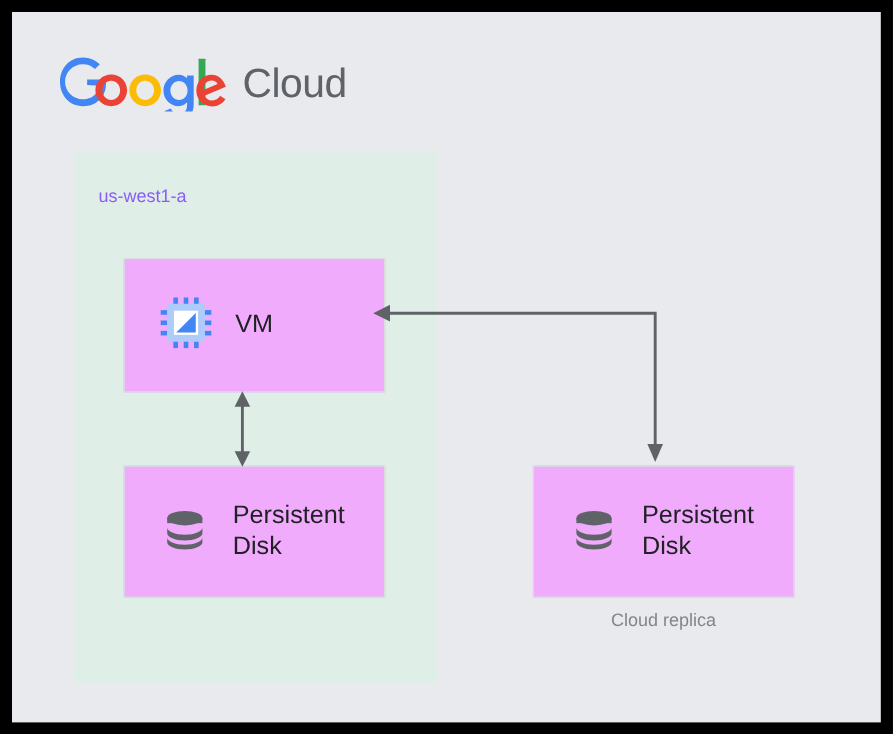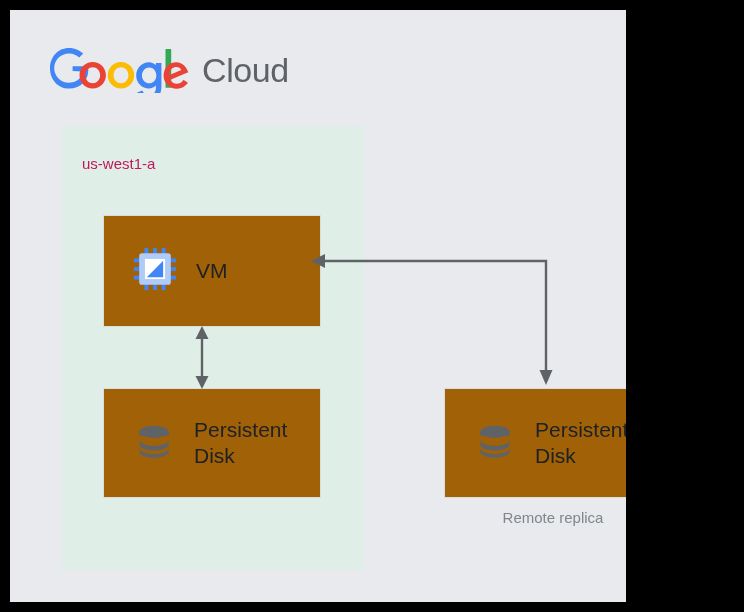--- a/index.html
+++ b/index.html
@@ -12,21 +12,21 @@
     width: 744px;
     height: 612px;
     overflow: hidden;
     font-family: "Liberation Sans", sans-serif;
   }
 
   .canvas {
     position: absolute;
     left: 10px;
     top: 10px;
-    width: 616px;
+    width: 724px;
     height: 592px;
     background: #e8eaed;
     overflow: hidden;
   }
 
   
   .brand {
     position: absolute;
     left: 40px;
     top: 37px;
@@ -51,28 +51,28 @@
     box-sizing: border-box;
   }
   .zone-a { left: 52px;  top: 116px; width: 302px; height: 444px; }
   .zone-b { left: 390px; top: 116px; width: 302px; height: 444px; }
 
   .zone-label {
     position: absolute;
     left: 20px;
     top: 29px;
     font-size: 15px;
-    color: #be185d;
+    color: #8b5cf6;
     white-space: nowrap;
   }
 
   
   .node {
     position: absolute;
-    background: #a16207;
+    background: #f0abfc;
     border: 1px solid #dadce0;
     box-sizing: border-box;
     display: flex;
     align-items: center;
   }
   .node-inner {
     display: flex;
     align-items: center;
     padding-left: 28px;
   }
@@ -192,21 +192,21 @@
             <path d="M8 22.5c0 3.6 7.2 6.6 16 6.6s16-3 16-6.6v5.2c0 3.6-7.2 6.6-16 6.6s-16-3-16-6.6z"></path>
             <path d="M8 31.6c0 3.6 7.2 6.6 16 6.6s16-3 16-6.6v4.2c0 3.6-7.2 6.6-16 6.6s-16-3-16-6.6z"></path>
           </g>
         </svg>
       </span>
       <span class="node-label">Persistent
 Disk</span>
     </div>
   </div>
 
-  <div class="caption">Remote replica</div>
+  <div class="caption">Cloud replica</div>
 
   <svg class="connectors" viewBox="0 0 724 592">
 
     <g>
       <line x1="192" y1="322" x2="192" y2="373" stroke="#5f6368" stroke-width="2.4"></line>
       <path d="M192 316 L185.5 329 L198.5 329 Z" fill="#5f6368"></path>
       <path d="M192 379 L185.5 366 L198.5 366 Z" fill="#5f6368"></path>
     </g>
 
     <g>

